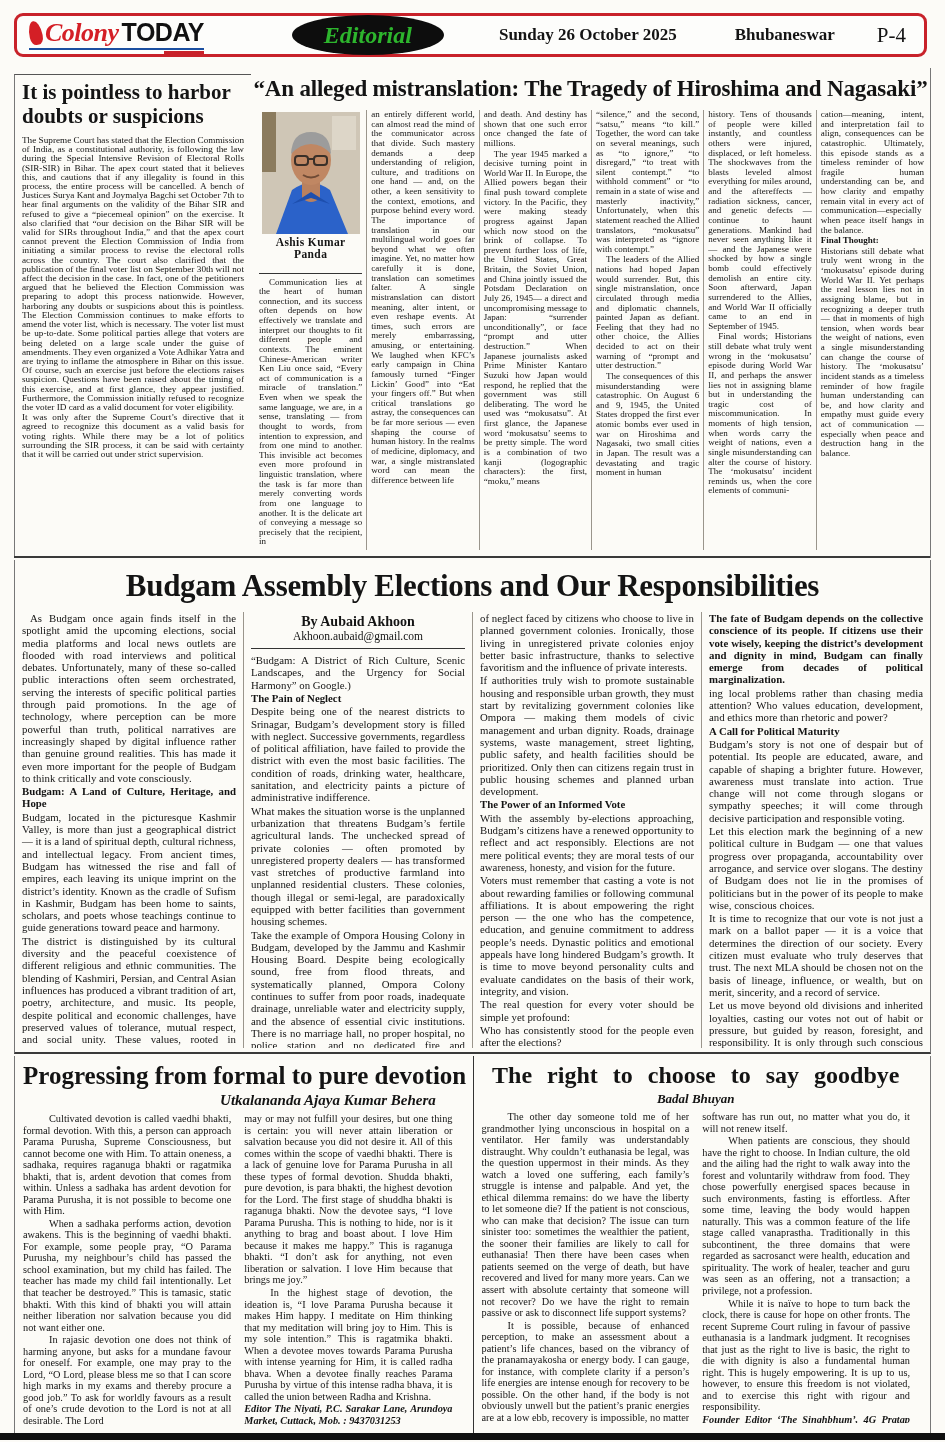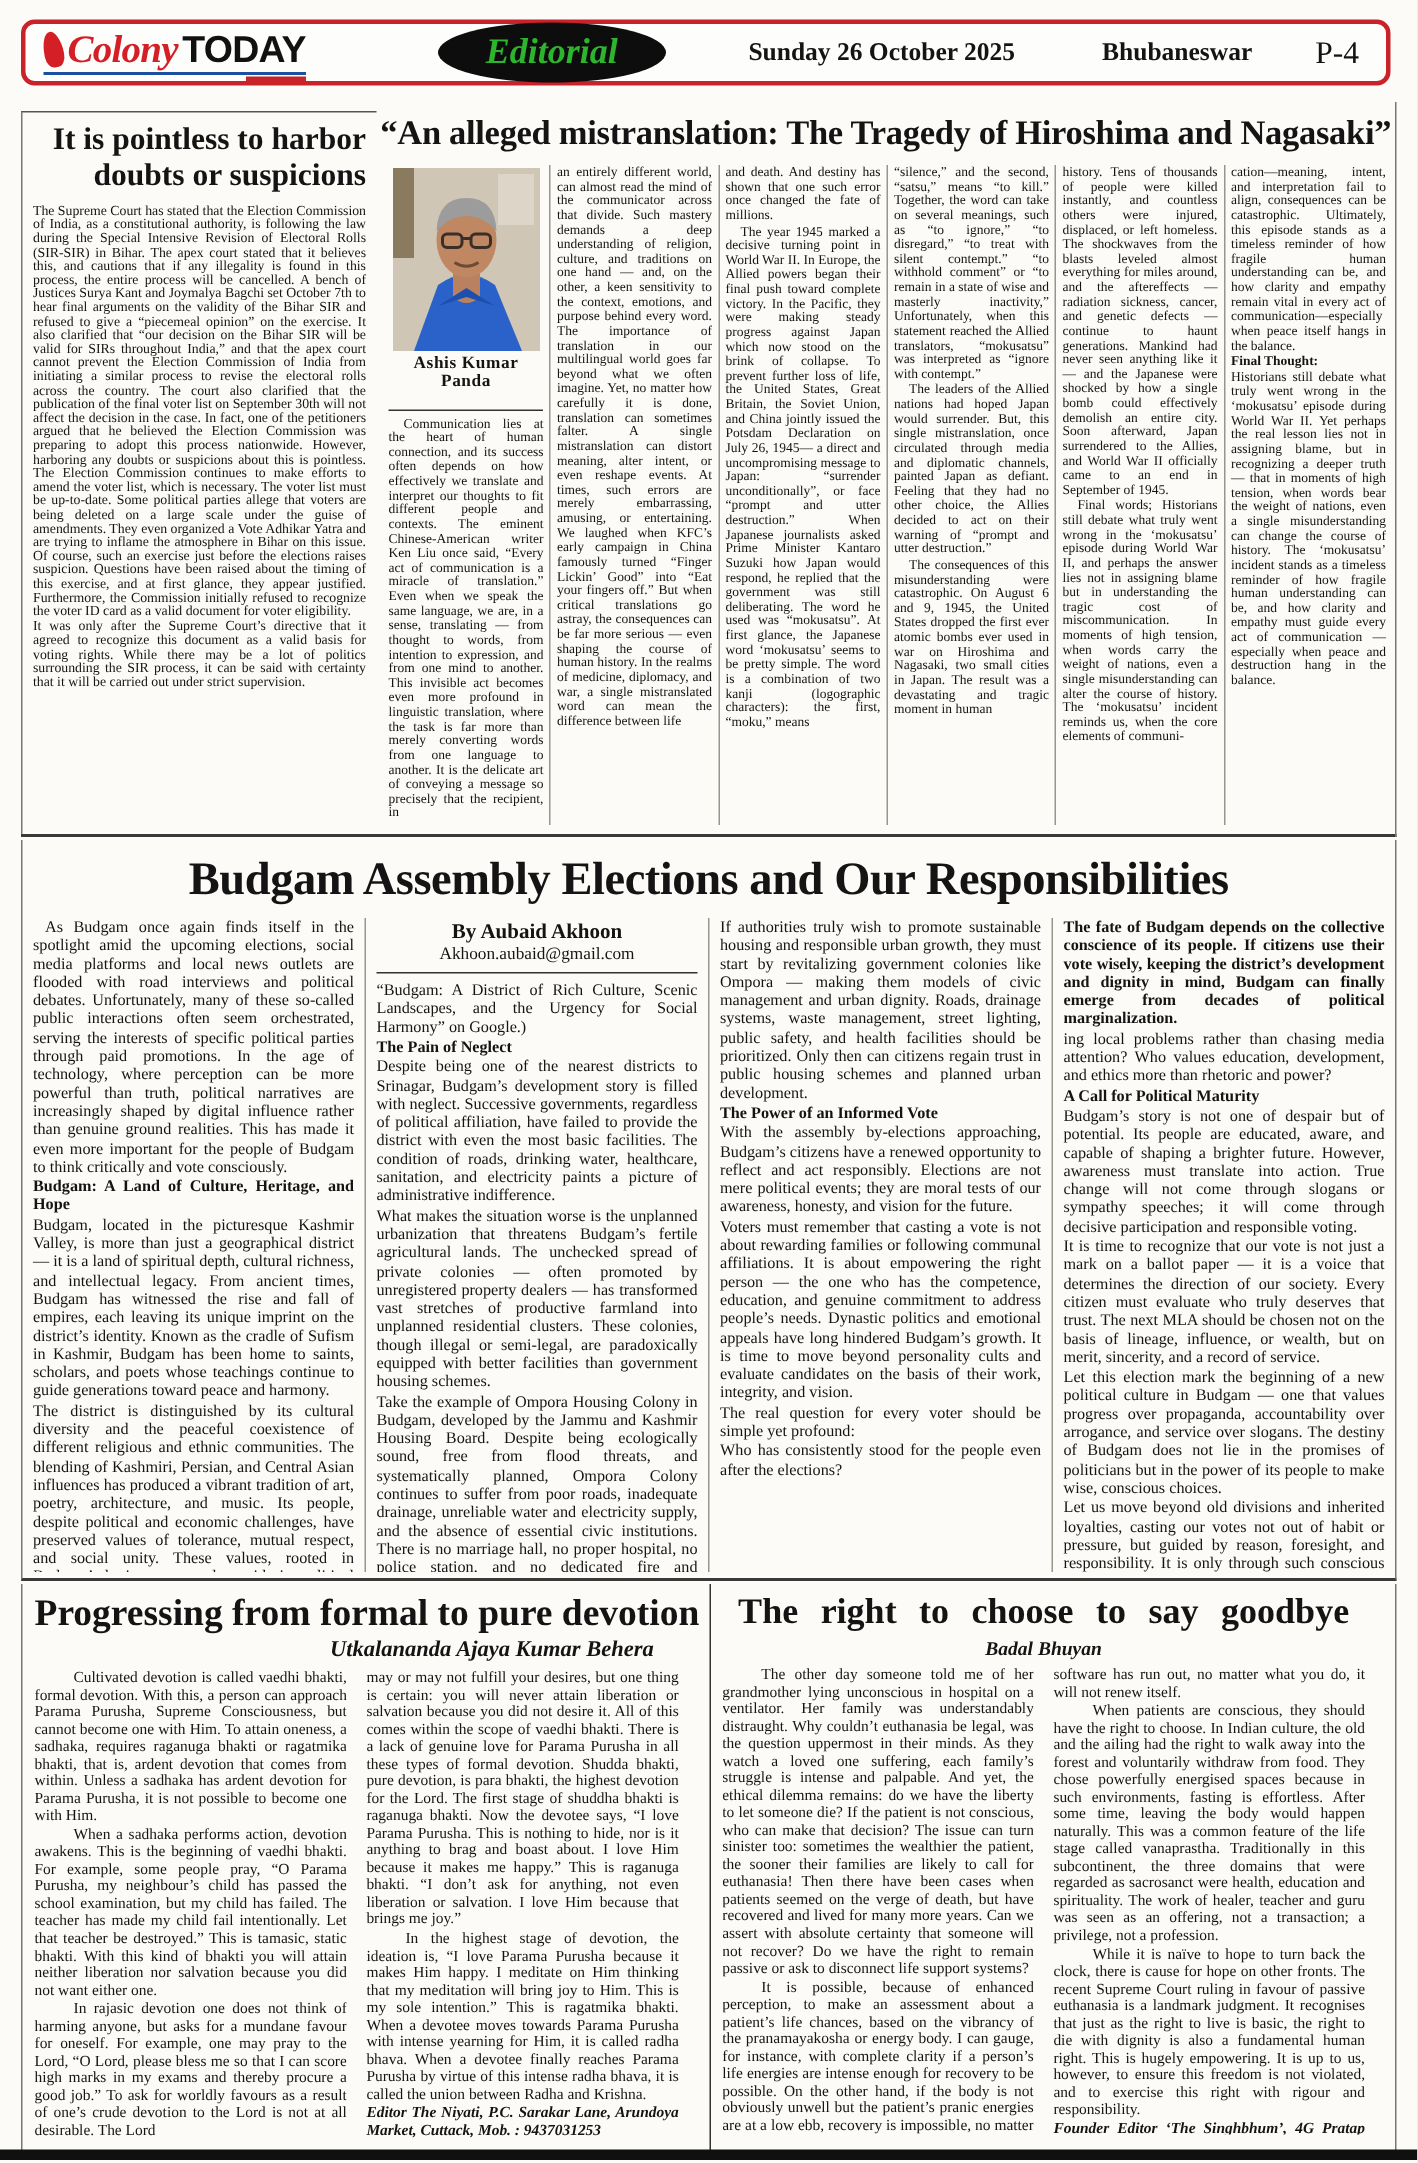--- a/index.html
+++ b/index.html
@@ -21,21 +21,21 @@
   .para{margin:0;text-align:justify;}
   .s-n{text-indent:var(--ind,0px);}
   .s-c{text-indent:0;}
   .s-h{font-weight:bold;text-indent:0;}
   .s-b{font-weight:bold;text-indent:0;}
   .s-bi{font-weight:bold;font-style:italic;text-indent:0;}
   .colrule{border-left:1px solid #9a958c;}
   
   .sec-top{position:absolute;left:14px;top:68px;width:917px;height:490px;border-bottom:2px solid #3a3a3a;box-sizing:border-box;}
   .tl-article{position:absolute;left:0;top:6px;width:237px;height:482px;border-top:1px solid #555;border-left:1px solid #777;box-sizing:border-box;padding:4px 7px 0 7px;overflow:hidden;}
-  .tl-title{font-weight:bold;font-size:21px;line-height:1.12;text-align:right;margin:2px 0 8px 0;}
+  .tl-title{font-weight:bold;font-size:21px;line-height:1.12;text-align:left;margin:2px 0 8px 0;}
   .tl-body{--ind:0px;font-size:9.2px;line-height:1.0;letter-spacing:0;}
   .tl-body .para{margin-bottom:1px;}
   .main-article{position:absolute;left:237px;top:0;width:680px;height:490px;border-right:1px solid #777;box-sizing:border-box;}
   .main-title{font-weight:bold;font-size:23px;text-align:center;white-space:nowrap;margin-top:8px;letter-spacing:-.2px;}
   .main-cols{display:flex;position:absolute;left:4px;top:42px;right:2px;height:440px;overflow:hidden;}
   .mcol{flex:1 1 0;padding:0 4px;overflow:hidden;font-size:9px;line-height:1.07;--ind:10px;}
   .mcol .para{margin-bottom:1px;}
   .photo-wrap{width:98px;height:122px;margin:2px auto 0 auto;display:block;}
   .photo-wrap svg{display:block;width:98px;height:122px;}
   .photo-cap{font-weight:bold;font-size:11.5px;text-align:center;border-bottom:1px solid #333;padding-bottom:12px;margin:2px 0 4px 0;letter-spacing:.4px;}
@@ -156,34 +156,35 @@
         <div class="bud-email">Akhoon.aubaid@gmail.com</div>
         <div>
             <p class="para s-c">“Budgam: A District of Rich Culture, Scenic Landscapes, and the Urgency for Social Harmony” on Google.)</p>
             <p class="para s-h">The Pain of Neglect</p>
             <p class="para s-c">Despite being one of the nearest districts to Srinagar, Budgam’s development story is filled with neglect. Successive governments, regardless of political affiliation, have failed to provide the district with even the most basic facilities. The condition of roads, drinking water, healthcare, sanitation, and electricity paints a picture of administrative indifference.</p>
             <p class="para s-c">What makes the situation worse is the unplanned urbanization that threatens Budgam’s fertile agricultural lands. The unchecked spread of private colonies — often promoted by unregistered property dealers — has transformed vast stretches of productive farmland into unplanned residential clusters. These colonies, though illegal or semi-legal, are paradoxically equipped with better facilities than government housing schemes.</p>
             <p class="para s-c">Take the example of Ompora Housing Colony in Budgam, developed by the Jammu and Kashmir Housing Board. Despite being ecologically sound, free from flood threats, and systematically planned, Ompora Colony continues to suffer from poor roads, inadequate drainage, unreliable water and electricity supply, and the absence of essential civic institutions. There is no marriage hall, no proper hospital, no police station, and no dedicated fire and emergency service.</p>
           </div>
       </div>
       <div class="bcol colrule">
+          <p class="para s-c">of neglect faced by citizens who choose to live in planned government colonies. Ironically, those living in unregistered private colonies enjoy better basic infrastructure, thanks to selective favoritism and the influence of private interests.</p>
           <p class="para s-c">If authorities truly wish to promote sustainable housing and responsible urban growth, they must start by revitalizing government colonies like Ompora — making them models of civic management and urban dignity. Roads, drainage systems, waste management, street lighting, public safety, and health facilities should be prioritized. Only then can citizens regain trust in public housing schemes and planned urban development.</p>
           <p class="para s-h">The Power of an Informed Vote</p>
           <p class="para s-c">With the assembly by-elections approaching, Budgam’s citizens have a renewed opportunity to reflect and act responsibly. Elections are not mere political events; they are moral tests of our awareness, honesty, and vision for the future.</p>
           <p class="para s-c">Voters must remember that casting a vote is not about rewarding families or following communal affiliations. It is about empowering the right person — the one who has the competence, education, and genuine commitment to address people’s needs. Dynastic politics and emotional appeals have long hindered Budgam’s growth. It is time to move beyond personality cults and evaluate candidates on the basis of their work, integrity, and vision.</p>
           <p class="para s-c">The real question for every voter should be simple yet profound:</p>
           <p class="para s-c">Who has consistently stood for the people even after the elections?</p>
         </div>
       <div class="bcol colrule">
           <p class="para s-b">The fate of Budgam depends on the collective conscience of its people. If citizens use their vote wisely, keeping the district’s development and dignity in mind, Budgam can finally emerge from decades of political marginalization.</p>
           <p class="para s-c">ing local problems rather than chasing media attention? Who values education, development, and ethics more than rhetoric and power?</p>
           <p class="para s-h">A Call for Political Maturity</p>
           <p class="para s-c">Budgam’s story is not one of despair but of potential. Its people are educated, aware, and capable of shaping a brighter future. However, awareness must translate into action. True change will not come through slogans or sympathy speeches; it will come through decisive participation and responsible voting.</p>
+          <p class="para s-c">Let this election mark the beginning of a new political culture in Budgam — one that values progress over propaganda, accountability over arrogance, and service over slogans. The destiny of Budgam does not lie in the promises of politicians but in the power of its people to make wise, conscious choices.</p>
           <p class="para s-c">It is time to recognize that our vote is not just a mark on a ballot paper — it is a voice that determines the direction of our society. Every citizen must evaluate who truly deserves that trust. The next  MLA should be chosen not on the basis of lineage, influence, or wealth, but on merit, sincerity, and a record of service.</p>
-          <p class="para s-c">Let this election mark the beginning of a new political culture in Budgam — one that values progress over propaganda, accountability over arrogance, and service over slogans. The destiny of Budgam does not lie in the promises of politicians but in the power of its people to make wise, conscious choices.</p>
           <p class="para s-c">Let us move beyond old divisions and inherited loyalties, casting our votes not out of habit or pressure, but guided by reason, foresight, and responsibility. It is only through such conscious choices that Budgam can emerge from years of neglect and become a shining example of development, unity, and social harmony.</p>
         </div>
     </div>
   </div>
 
   <div class="sec-bottom">
     <div class="half">
       <div class="dev-title">Progressing from formal to pure devotion</div>
       <div class="dev-byline">Utkalananda Ajaya Kumar Behera</div>
       <div class="two-cols">

